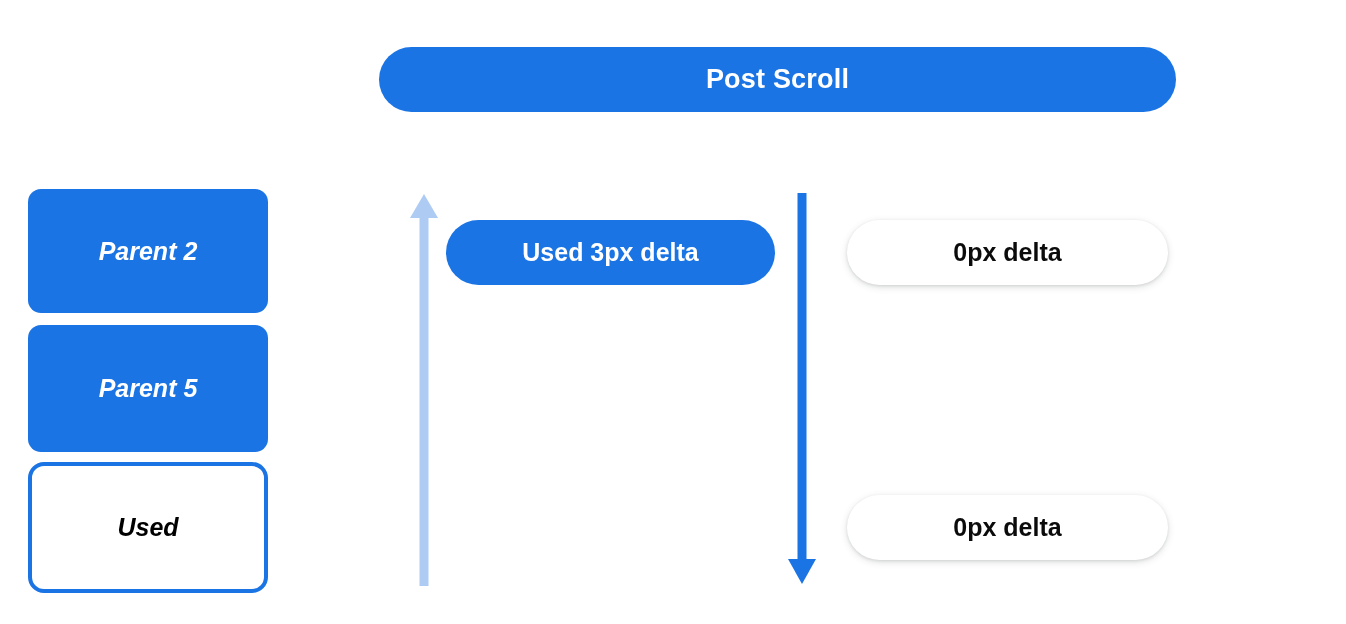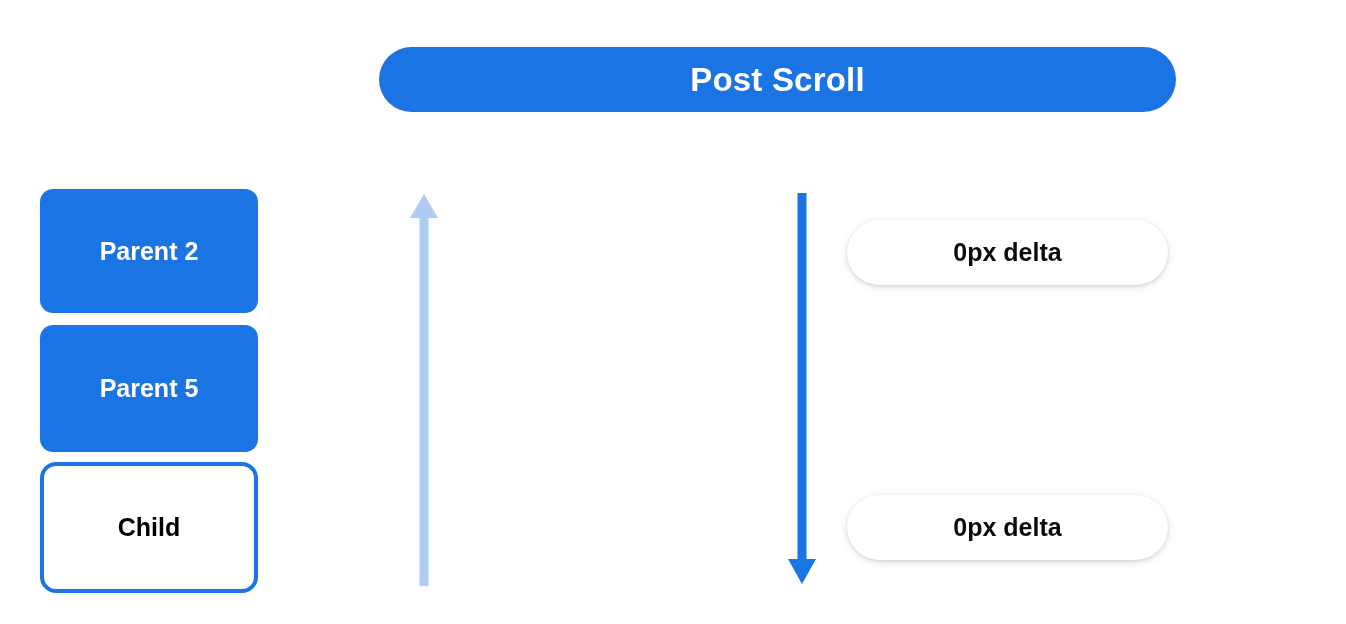--- a/index.html
+++ b/index.html
@@ -29,36 +29,37 @@
     width: 797px;
     height: 65px;
     background: #1b74e4;
     border-radius: 33px;
     display: flex;
     align-items: center;
     justify-content: center;
   }
   .header-banner .header-title {
     color: #ffffff;
-    font-size: 33px;
+    font-size: 27px;
     font-weight: bold;
     letter-spacing: 0.2px;
     line-height: 1;
   }
 
   
   .stack-box {
     position: absolute;
-    left: 40px;
-    width: 218px;
+    left: 28px;
+    width: 240px;
     display: flex;
     align-items: center;
     justify-content: center;
     box-sizing: border-box;
     border-radius: 13px;
+    font-style: italic;
   }
   .stack-box .stack-label {
     font-size: 25px;
     font-weight: bold;
     line-height: 1;
   }
   .stack-box.filled {
     background: #1b74e4;
   }
   .stack-box.filled .stack-label {
@@ -146,33 +147,36 @@
 
   <div class="stack-box filled box-parent2">
     <span class="stack-label">Parent 2</span>
   </div>
 
   <div class="stack-box filled box-parent1">
     <span class="stack-label">Parent 5</span>
   </div>
 
   <div class="stack-box outlined box-child">
-    <span class="stack-label">Child</span>
+    <span class="stack-label">Used</span>
   </div>
 
   <svg class="arrow arrow-up-light" viewBox="0 0 30 394">
     <polygon points="15,2 29,26 1,26" fill="#aecbf4"></polygon>
     <rect x="10.5" y="22" width="9" height="372" fill="#aecbf4"></rect>
   </svg>
 
   <svg class="arrow arrow-down-solid" viewBox="0 0 30 393">
     <rect x="10.5" y="0" width="9" height="370" fill="#1b74e4"></rect>
     <polygon points="15,391 1,366 29,366" fill="#1b74e4"></polygon>
   </svg>
 
+  <div class="pill blue pill-used-delta">
+    <span class="pill-label">Used 3px delta</span>
+  </div>
 
 
   <div class="pill white pill-zero-top">
     <span class="pill-label">0px delta</span>
   </div>
 
   <div class="pill white pill-zero-bottom">
     <span class="pill-label">0px delta</span>
   </div>
 

